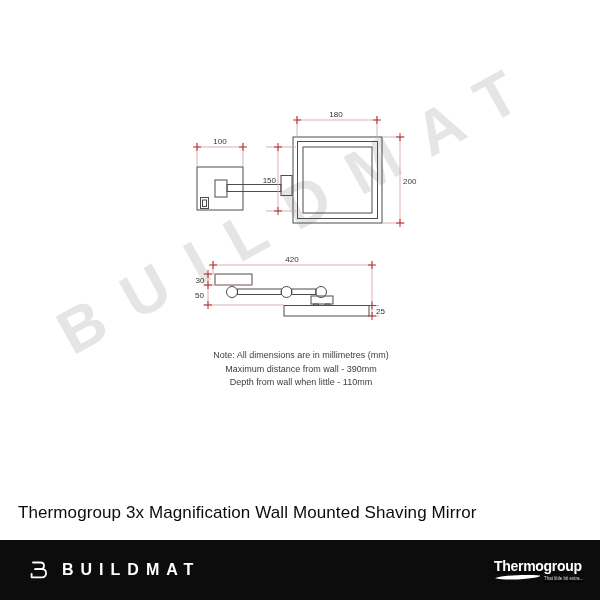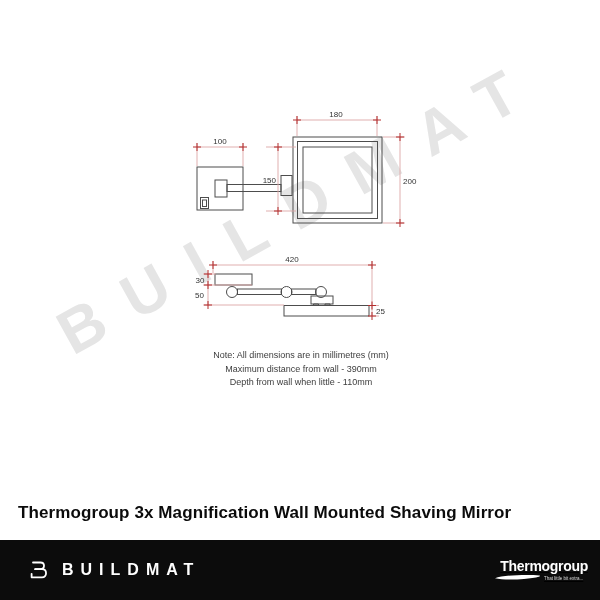--- a/index.html
+++ b/index.html
@@ -21,31 +21,31 @@
   .dimmark{stroke:#b32e2e;stroke-width:1;fill:none;}
   .dimtext{fill:#333333;font-size:8px;font-family:"Liberation Sans",sans-serif;}
   
   .notes{
     position:absolute;left:180px;top:336px;width:242px;z-index:2;
     text-align:center;font-size:9px;line-height:13.7px;color:#3d3d3d;margin-top:13px;
   }
   
   .title{
     position:absolute;left:18px;top:503px;width:560px;z-index:2;margin:0;
-    font-size:17px;font-weight:700;color:#0b0b0b;letter-spacing:0.1px;
+    font-size:17px;font-weight:400;color:#0b0b0b;letter-spacing:0.1px;
   }
   
   .footer{
     position:absolute;left:0;top:540px;width:600px;height:60px;background:#0c0c0c;
     z-index:3;display:flex;align-items:center;justify-content:space-between;
     box-sizing:border-box;padding:0 12px 0 28px;
   }
   .bm-logo{display:flex;align-items:center;}
   .bm-word{color:#ffffff;font-size:16px;font-weight:700;letter-spacing:7px;margin-left:9px;white-space:nowrap;}
-  .tg-logo{display:flex;flex-direction:column;align-items:flex-end;width:94px;text-decoration:underline;}
+  .tg-logo{display:flex;flex-direction:column;align-items:flex-start;width:94px;text-decoration:underline;}
   .tg-word{color:#ffffff;font-size:14px;font-weight:700;letter-spacing:-0.3px;line-height:14px;white-space:nowrap;}
   .tg-row{display:flex;align-items:flex-end;width:100%;margin-top:1px;}
   .tg-tag{color:#dddddd;font-size:4.5px;line-height:5px;white-space:nowrap;margin-left:2px;}
 </style>
 </head>
 <body>
 
 <div class="stage">
 
   <div class="watermark">BUILDMAT</div>

